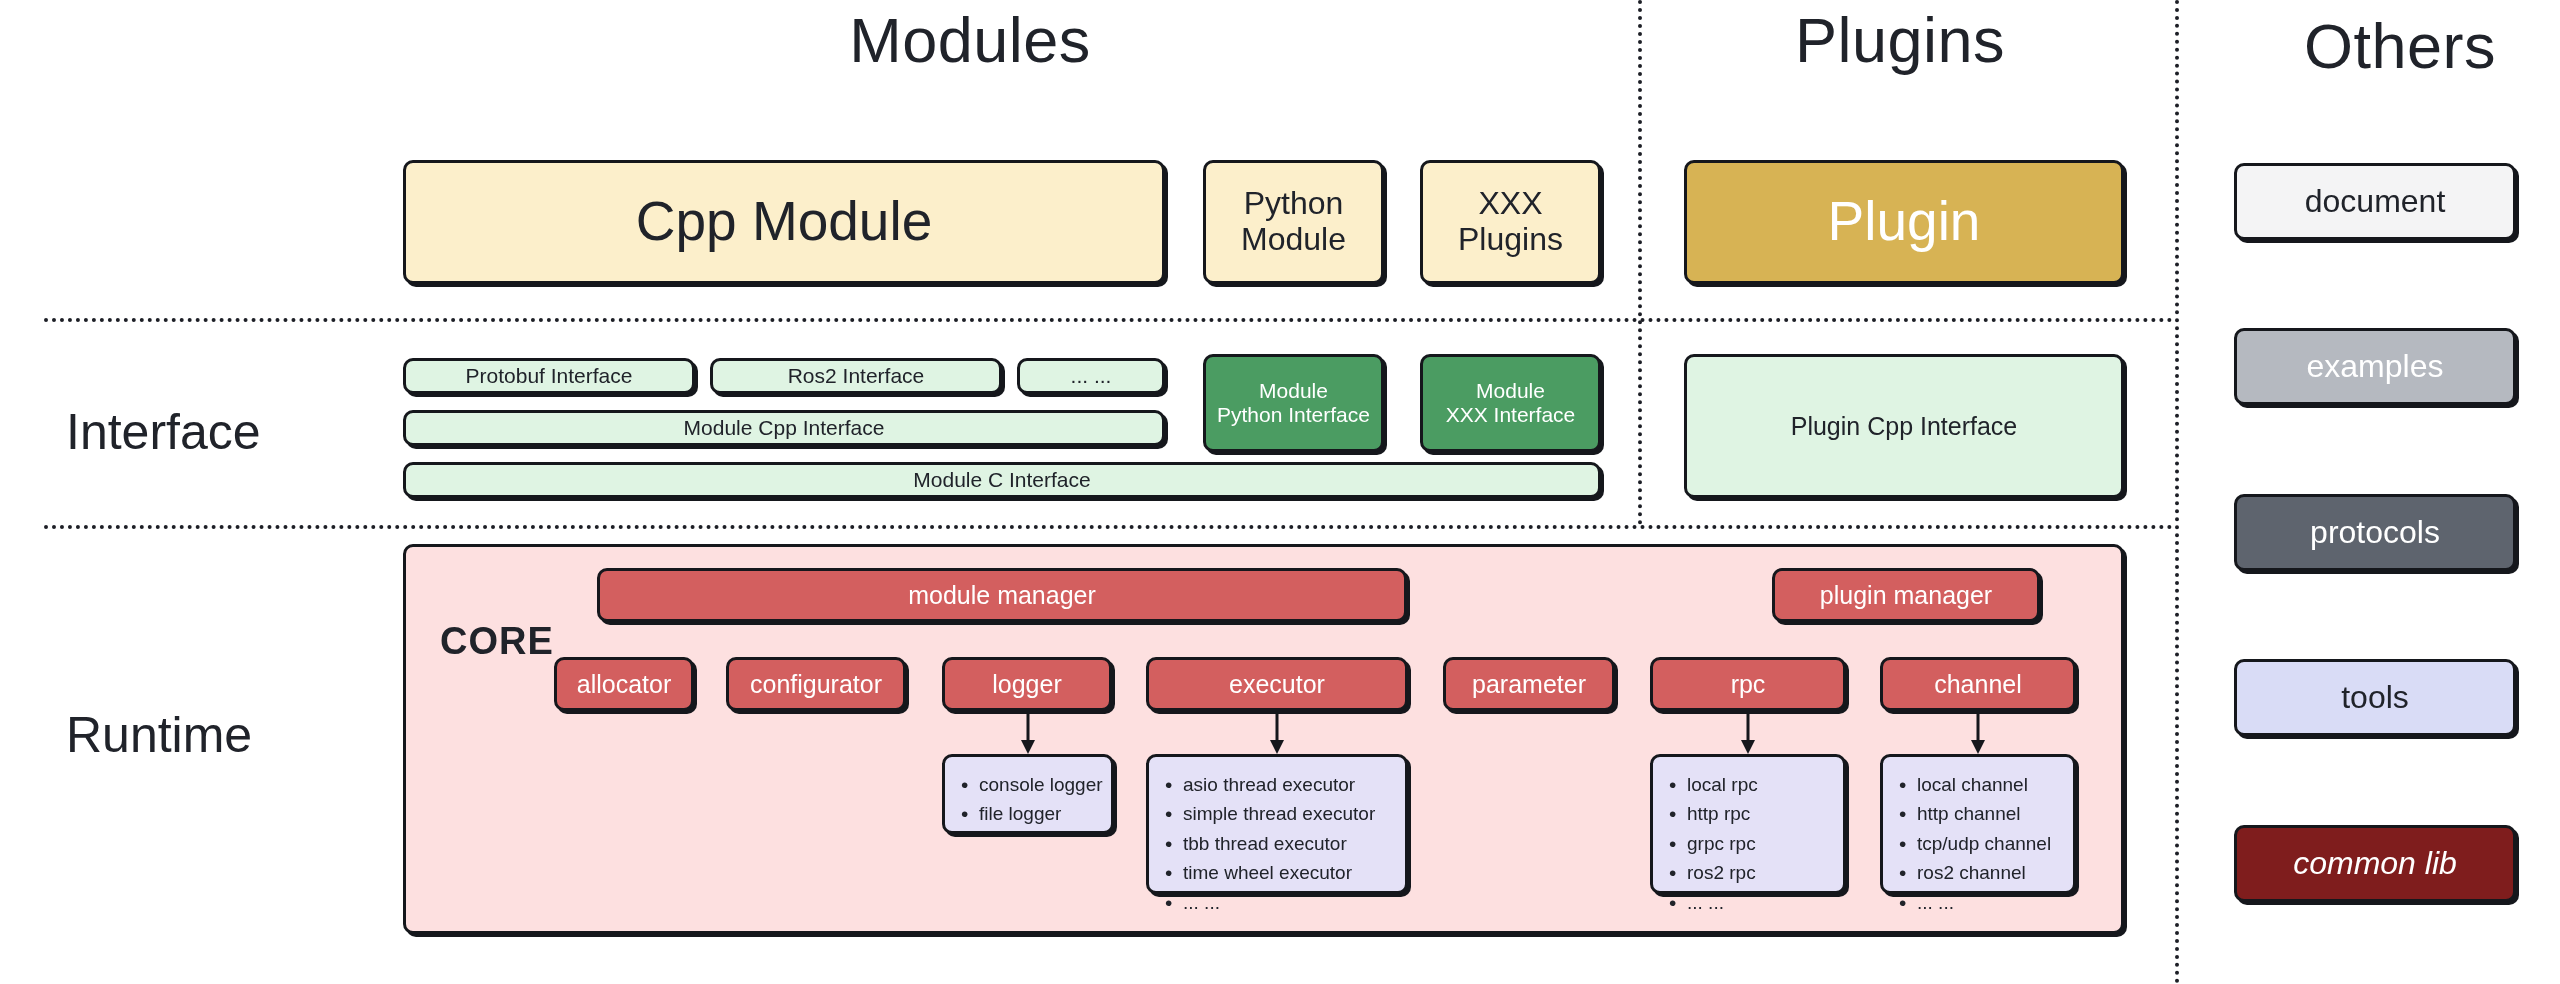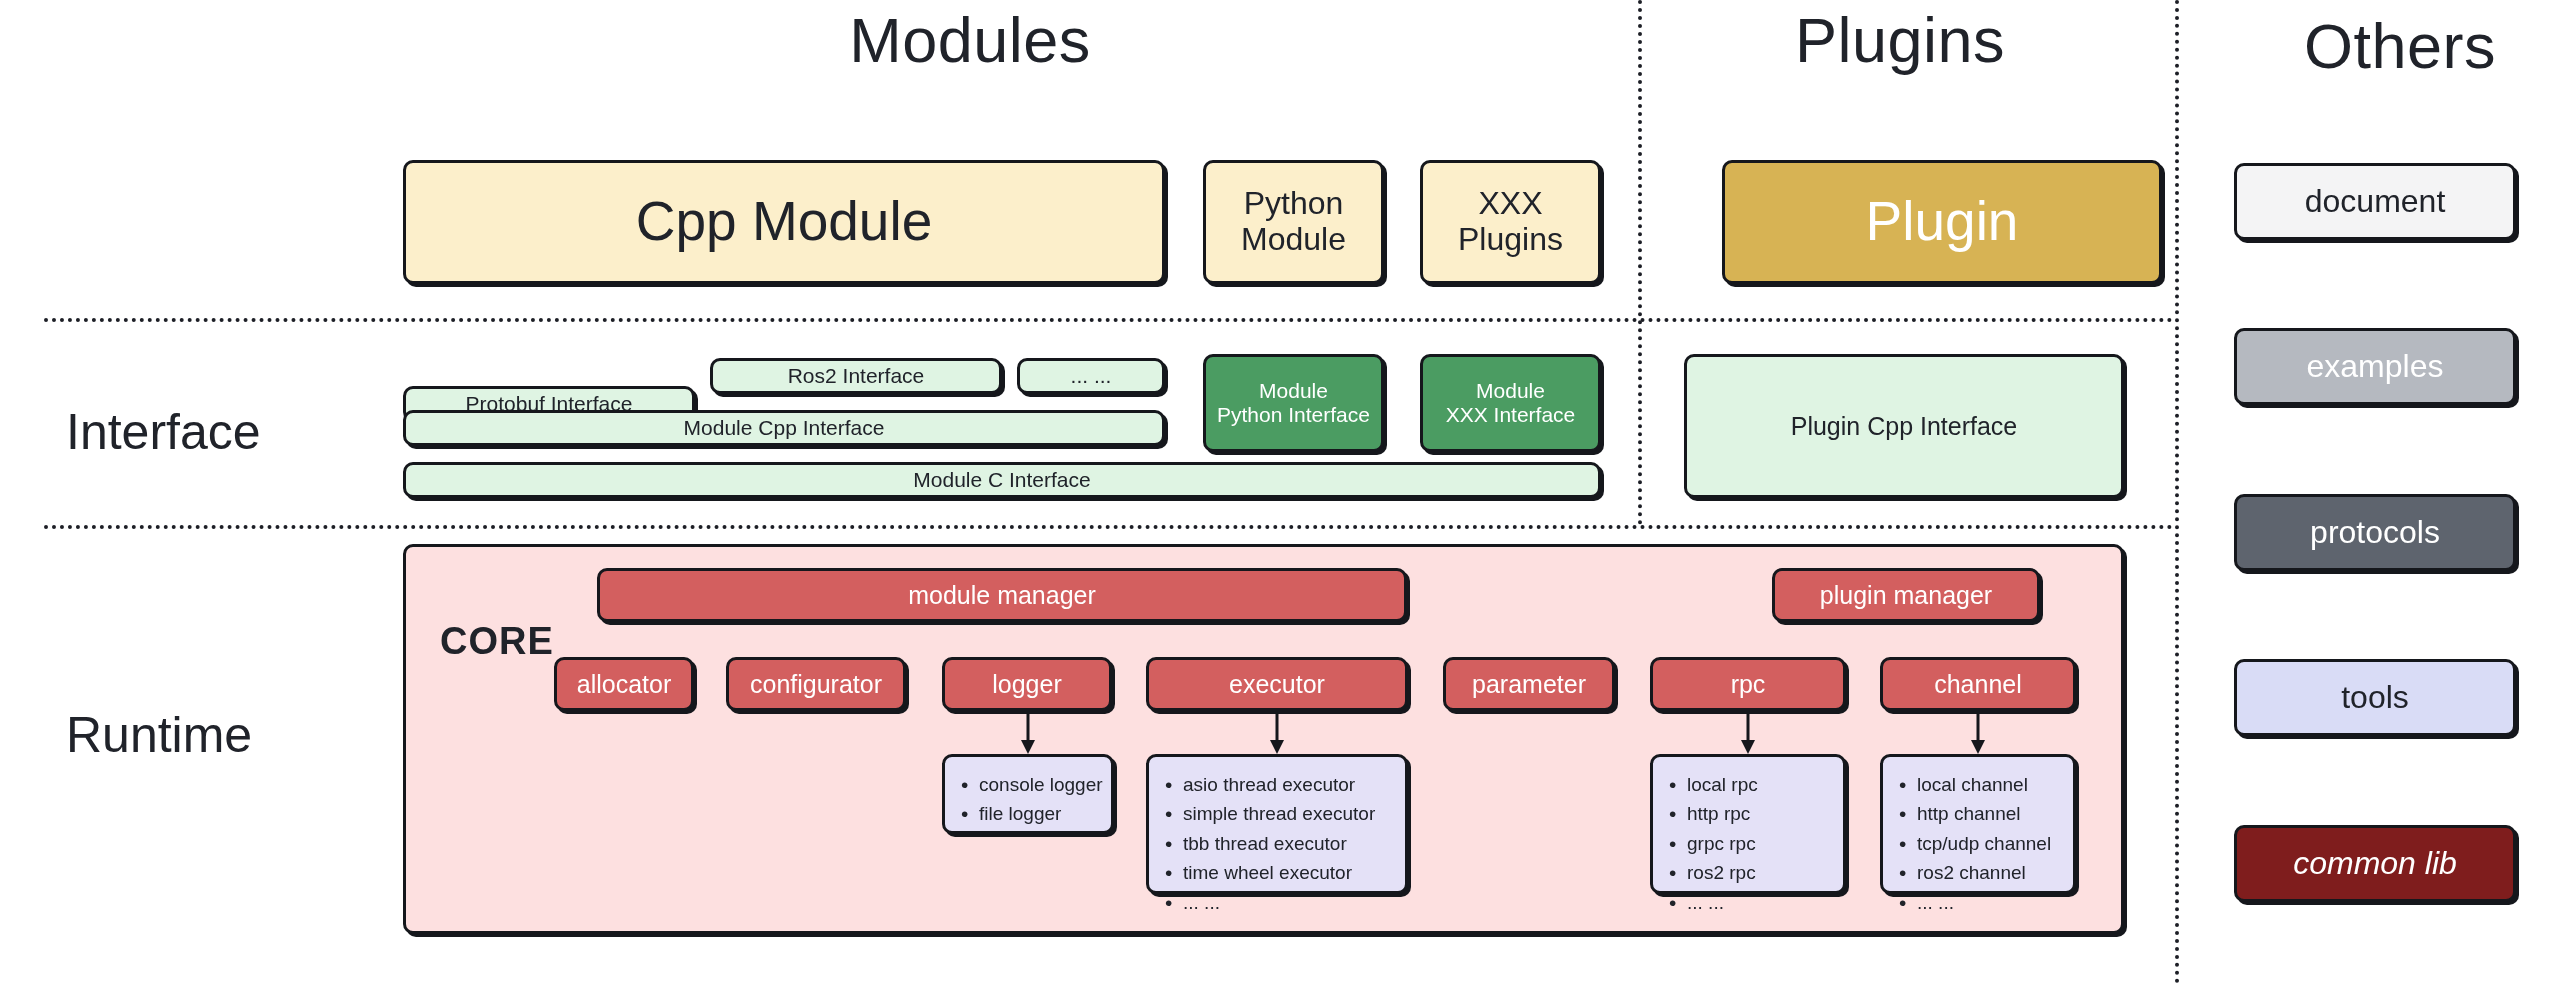--- a/index.html
+++ b/index.html
@@ -51,21 +51,21 @@
     border-top: 4px dotted #1d1f26;
   }
   .vsep {
     position: absolute; width: 0;
     border-left: 4px dotted #1d1f26;
   }
 
   
   .c-cream   { background: #fcefcb; color: #20232a; }
   .c-gold    { background: #d6b council; }
-  .c-gold    { background: #d7b354; color: #ffffff; margin-left: 38px; }
+  .c-gold    { background: #d7b354; color: #ffffff; }
   .c-mint    { background: #dff4e3; color: #20232a; }
   .c-green   { background: #4b9c62; color: #ffffff; }
   .c-red     { background: #d35f5f; color: #ffffff; }
   .c-white   { background: #f4f4f5; color: #20232a; }
   .c-gray    { background: #b5b9c0; color: #ffffff; }
   .c-dgray   { background: #5e646e; color: #ffffff; }
   .c-periw   { background: #d9dcf6; color: #20232a; }
   .c-navy    { background: #7f1d1d; color: #ffffff; font-style: italic; }
 
   
@@ -133,21 +133,21 @@
   <div class="vsep" style="left:1638px; top:0px; height:525px;"></div>
   <div class="vsep" style="left:2175px; top:0px; height:984px;"></div>
 
   <div class="box c-cream fs-xxl" style="left:403px; top:160px; width:762px; height:124px;">Cpp Module</div>
   <div class="box c-cream fs-lg" style="left:1203px; top:160px; width:181px; height:124px;">Python
 Module</div>
   <div class="box c-cream fs-lg" style="left:1420px; top:160px; width:181px; height:124px;">XXX
 Plugins</div>
   <div class="box c-gold fs-xxl" style="left:1684px; top:160px; width:440px; height:124px;">Plugin</div>
 
-  <div class="box c-mint fs-small" style="left:403px; top:358px; width:292px; height:36px;margin-top:28px;">Protobuf Interface</div>
+  <div class="box c-mint fs-small" style="left:403px; top:358px; width:292px; height:36px;">Protobuf Interface</div>
   <div class="box c-mint fs-small" style="left:710px; top:358px; width:292px; height:36px;">Ros2 Interface</div>
   <div class="box c-mint fs-small" style="left:1017px; top:358px; width:148px; height:36px;">... ...</div>
 
   <div class="box c-mint fs-small" style="left:403px; top:410px; width:762px; height:36px;">Module Cpp Interface</div>
   <div class="box c-mint fs-small" style="left:403px; top:462px; width:1198px; height:36px;">Module C Interface</div>
 
   <div class="box c-green fs-small" style="left:1203px; top:354px; width:181px; height:98px;">Module
 Python Interface</div>
   <div class="box c-green fs-small" style="left:1420px; top:354px; width:181px; height:98px;">Module
 XXX Interface</div>

